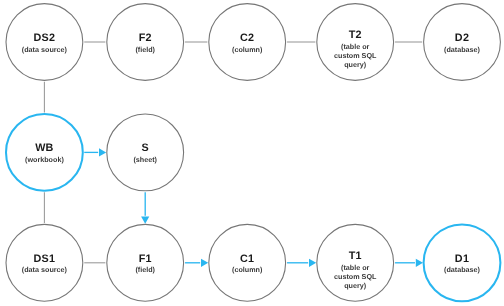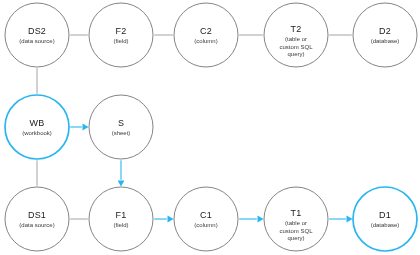--- a/index.html
+++ b/index.html
@@ -2,21 +2,21 @@
 <html><head>
 <meta charset="utf-8">
 <style>
   html,body{margin:0;padding:0;background:#ffffff;}
   body{
     width:420px;height:255px;
     font-family:"Liberation Sans", sans-serif;
     overflow:hidden;
     position:relative;
   }
-  #stage{position:absolute;inset:0;width:404px;height:255px;}
+  #stage{position:absolute;inset:0;width:404px;height:255px;font-weight:bold;}
   svg{display:block;width:420px;height:255px;}
   .node-main{
     font-family:"Liberation Sans", sans-serif;
     font-size:9px;
     fill:#1a1a1a;
     text-anchor:middle;
     letter-spacing:.2px;
   }
   .node-sub{
     font-family:"Liberation Sans", sans-serif;

